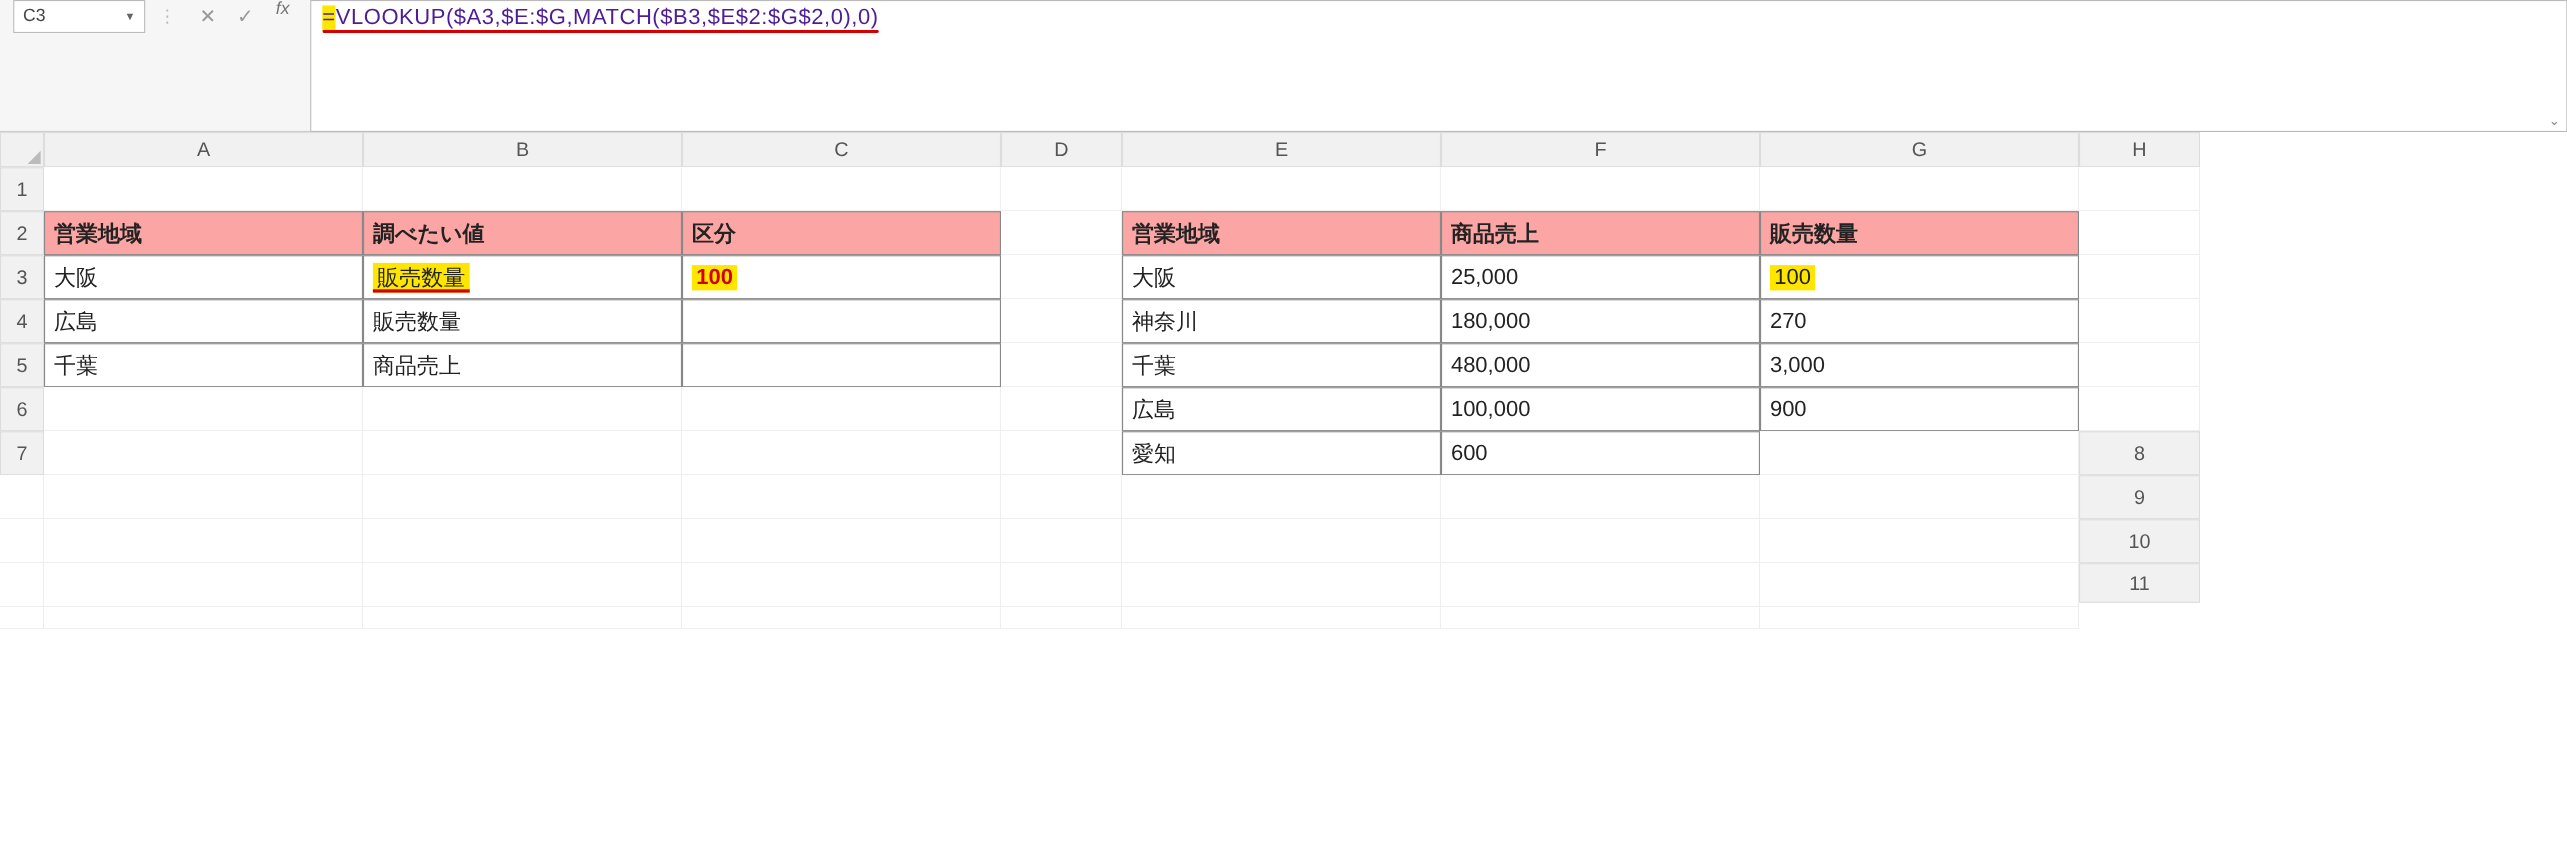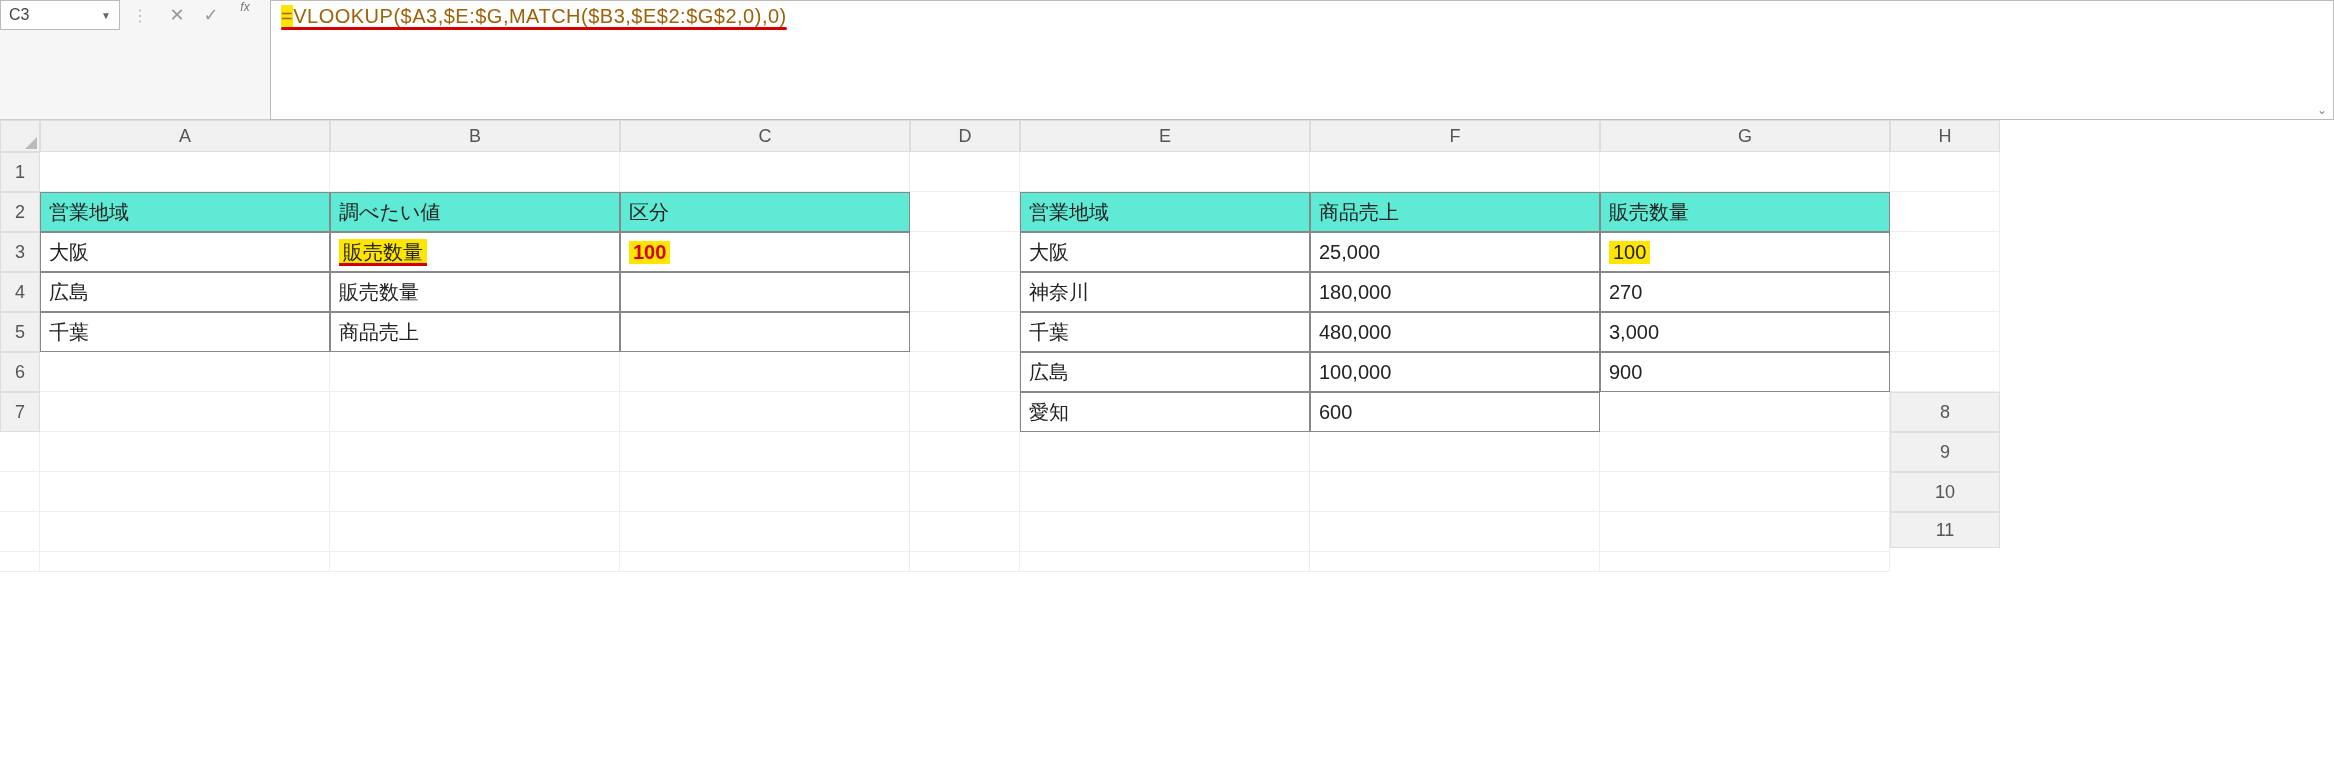--- a/index.html
+++ b/index.html
@@ -1,38 +1,38 @@
 <!DOCTYPE html>
 <html><head>
   <meta charset="utf-8">
   <style>
     * { box-sizing: border-box; margin: 0; padding: 0; }
     body { font-family: "Meiryo", "Yu Gothic", Arial, sans-serif; background: #fff; font-size: 16px; color: #222; width: 2334px; }
     
-    .formula-row { display: flex; align-items: flex-start; height: 120px; border-bottom: 1px solid #ccc; background: #f6f6f6; }
+    .formula-row { display: flex; align-items: flex-start; height: 120px; border-bottom: 1px solid #ccc; background: #f6f6f6; padding-left: 12px; }
     .name-box-wrap { display: flex; align-items: center; height: 30px; }
     .name-box { width: 120px; height: 30px; background: #fff; border: 1px solid #bbb; padding: 2px 8px; font-size: 16px; color: #444; display:flex; align-items:center; justify-content:space-between;}
     .name-box .dd { font-size:10px; color:#666; }
     .sep { width: 40px; display:flex; justify-content:center; align-items:center; height:30px; color:#bbb;}
     .fb-btn { width: 34px; height:30px; display:flex; align-items:center; justify-content:center; color:#999; font-size:18px; }
-    .fx { font-style: italic; font-size:12px; color:#777; width:34px; text-align:center;}
+    .fx { font-style: italic; font-size:16px; color:#777; width:34px; text-align:center;}
     .formula-input { flex: 1; height: 120px; background:#fff; border:1px solid #bbb; margin-left:8px; padding: 4px 10px; position:relative; }
-    .formula-text { color:#a16207; font-size:20px; letter-spacing:0.5px; display:inline-block; position:relative; }
+    .formula-text { color:#4c1d95; font-size:20px; letter-spacing:0.5px; display:inline-block; position:relative; }
     .formula-underline { position:absolute; left:0; bottom:-2px; height:0; width:100%; border-bottom: 3px solid #d40000; border-radius:2px; }
     .formula-text .hl-start { background:#ffe600; padding-bottom:1px; }
     .formula-expand { position:absolute; right:6px; bottom:2px; font-size:12px; color:#888; }
     
     .sheet { display: grid; grid-template-columns: 40px 290px 290px 290px 110px 290px 290px 290px 110px; }
     .colhdr, .rowhdr, .corner { background:#f1f1f1; border:1px solid #ddd; color:#555; display:flex; align-items:center; justify-content:center; font-size:18px; }
     .colhdr { height: 32px; }
     .rowhdr { height: 40px; }
     .corner { height: 32px; }
     .cell { height:40px; border-right:1px solid #eee; border-bottom:1px solid #eee; padding:2px 8px; display:flex; align-items:center; font-size:20px; color:#222; background:#fff;}
     .ralign { justify-content:flex-start; }
-    .header-yellow { background:#5eead4; font-weight:400; border:1px solid #888 !important; }
+    .header-yellow { background:#fca5a5; font-weight:700; border:1px solid #888 !important; }
     .tblcell { border:1px solid #888 !important; }
     .hl-yellow { background:#ffe600; padding:0 4px; }
     .red-bold { color:#d40000; font-weight:700;}
     .red-under { position:relative; }
     .red-under::after { content:""; position:absolute; left:0; right:0; bottom:0px; border-bottom:3px solid #d40000;}
     .corner-tri { position:relative; }
     .corner-tri::after { content:""; position:absolute; right:2px; bottom:2px; width:0;height:0; border-left:12px solid transparent; border-bottom:12px solid #bbb;}
   </style>
 </head>
 <body>

